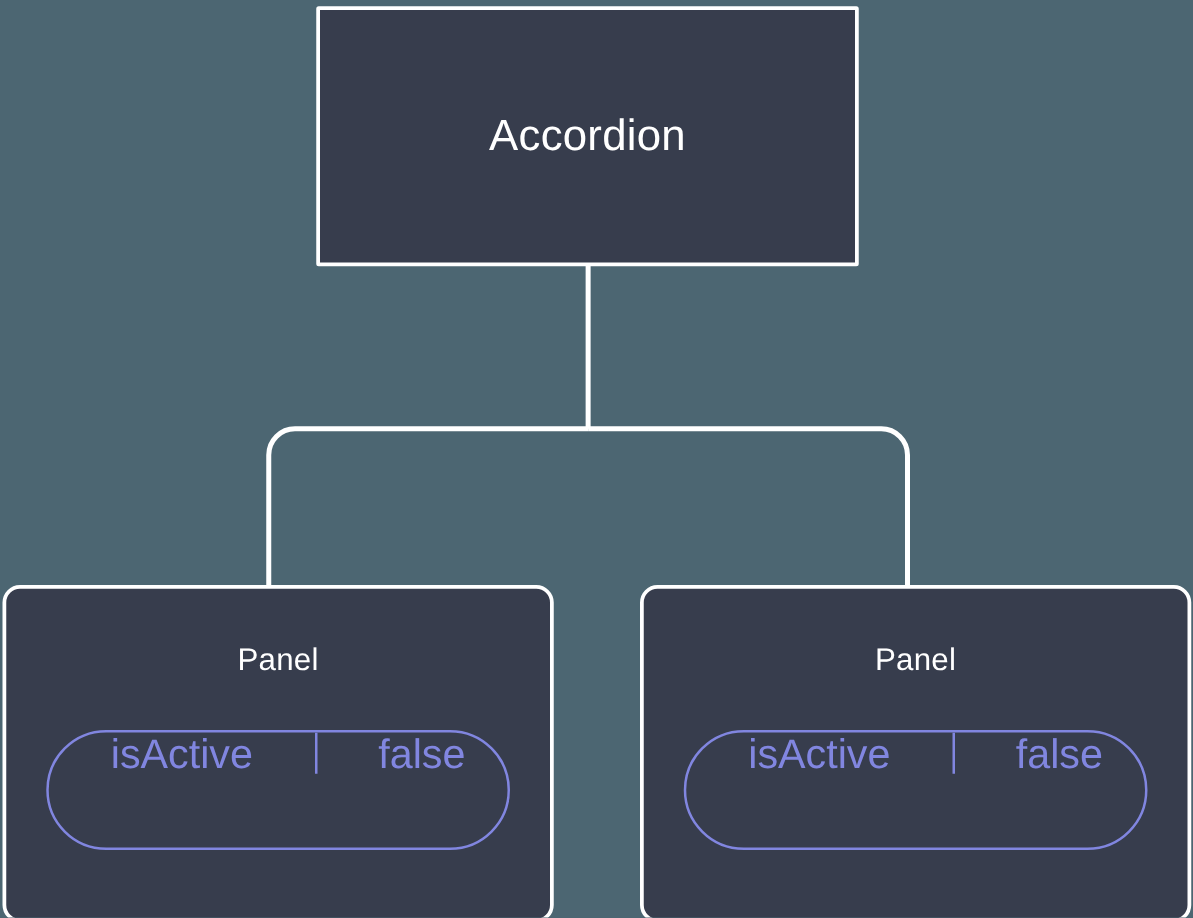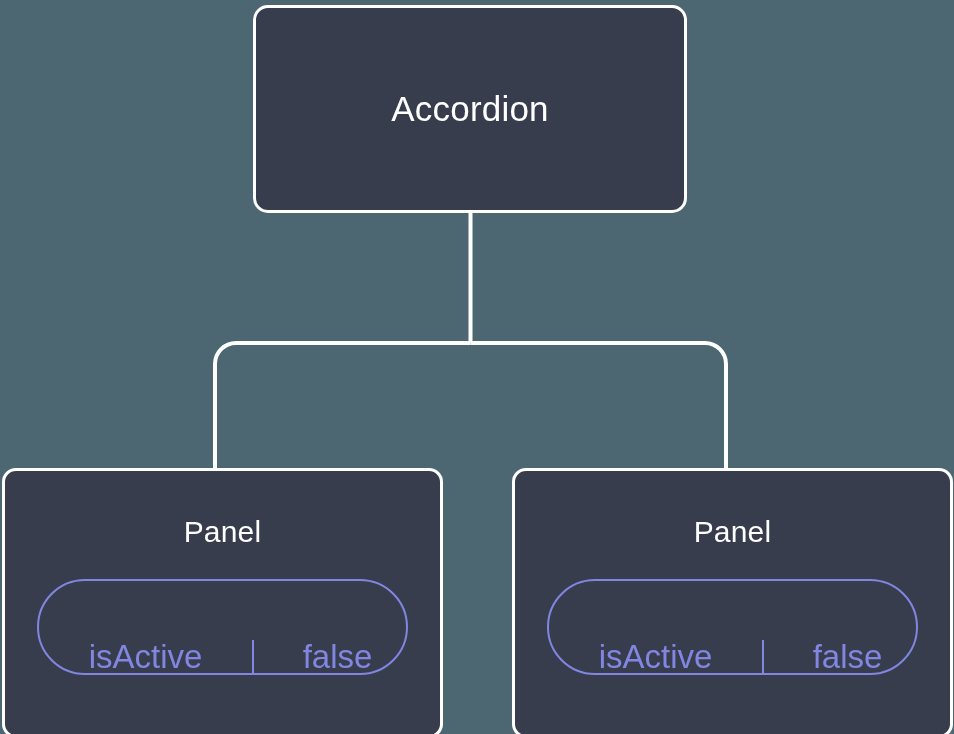--- a/index.html
+++ b/index.html
@@ -45,56 +45,56 @@
     flex-direction: column;
     align-items: center;
   }
 
   .node-root {
     left: 253px;
     top: 5px;
     width: 434px;
     height: 208px;
     justify-content: center;
-    border-radius: 15px;
+    border-radius: 2px;
   }
 
   .node-child {
     top: 468px;
     width: 441px;
     height: 270px;
     padding-top: 44px;
     border-radius: 14px;
   }
 
   .node-child.left  { left: 2px; }
   .node-child.right { left: 512px; }
 
   .node-title {
     color: #ffffff;
-    font-size: 30px;
+    font-size: 25px;
     line-height: 1.1;
     letter-spacing: 0.2px;
     font-weight: 400;
     white-space: nowrap;
   }
 
   .node-root .node-title {
     font-size: 35px;
   }
 
   
   .prop-pill {
-    margin-top: 31px;
+    margin-top: 41px;
     height: 96px;
     width: 371px;
     border: 2px solid #8186e0;
     border-radius: 48px;
     display: flex;
-    align-items: flex-end;
+    align-items: flex-start;
     overflow: hidden;
   }
 
   .prop-key,
   .prop-value {
     display: flex;
     align-items: center;
     justify-content: center;
     color: #8186e0;
     font-size: 33px;

